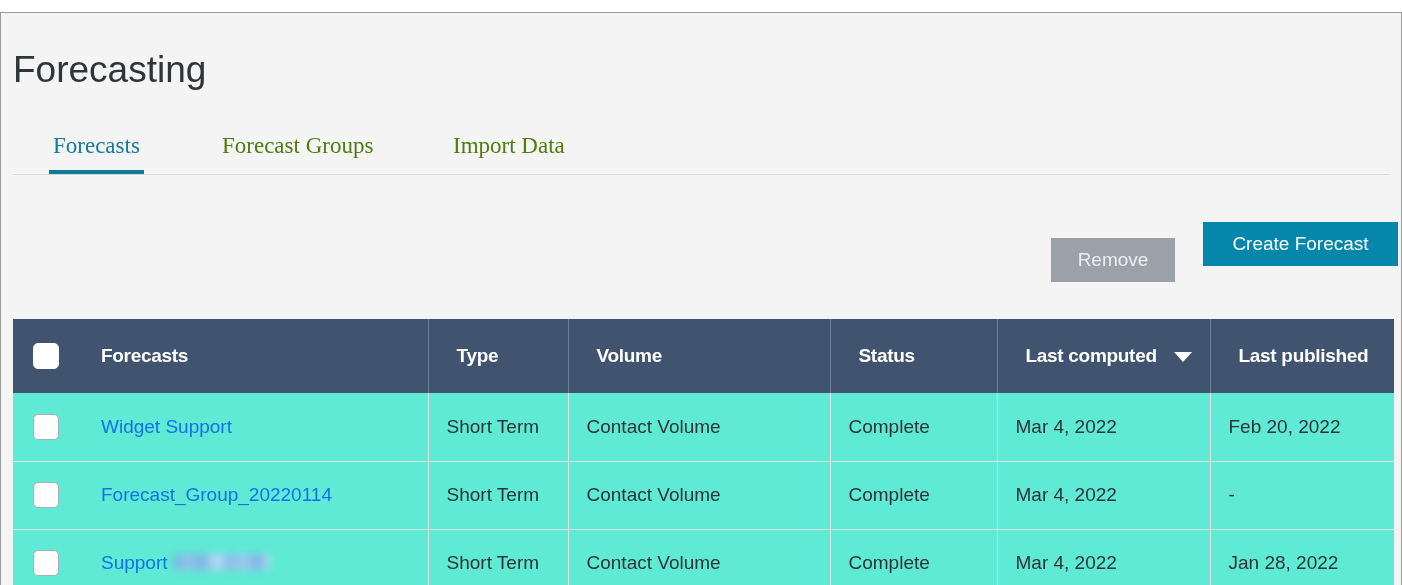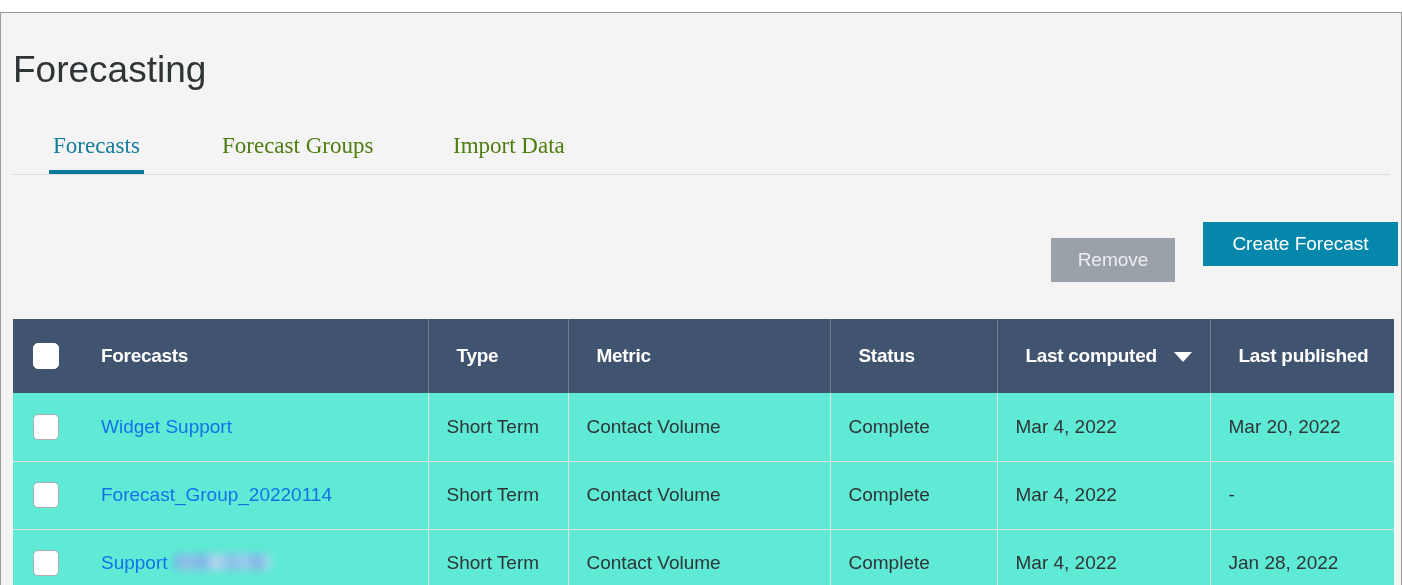--- a/index.html
+++ b/index.html
@@ -273,21 +273,21 @@
         <th class="col-check">
           <span class="cb cb-head"></span>
         </th>
         <th class="col-name">
           <span>Forecasts</span>
         </th>
         <th>
           <span>Type</span>
         </th>
         <th>
-          <span>Metric</span>
+          <span>Volume</span>
         </th>
         <th>
           <span>Status</span>
         </th>
         <th>
           <span>Last computed</span>
           <span class="sort-arrow"></span>
         </th>
         <th>
           <span>Last published</span>
@@ -299,21 +299,21 @@
         <td class="col-check">
           <span class="cb cb-row"></span>
         </td>
         <td class="col-name">
           <a class="row-link">Widget Support</a>
         </td>
         <td>Short Term</td>
         <td>Contact Volume</td>
         <td>Complete</td>
         <td>Mar 4, 2022</td>
-        <td>Mar 20, 2022</td>
+        <td>Feb 20, 2022</td>
       </tr>
       <tr>
         <td class="col-check">
           <span class="cb cb-row"></span>
         </td>
         <td class="col-name">
           <a class="row-link">Forecast_Group_20220114</a>
         </td>
         <td>Short Term</td>
         <td>Contact Volume</td>

